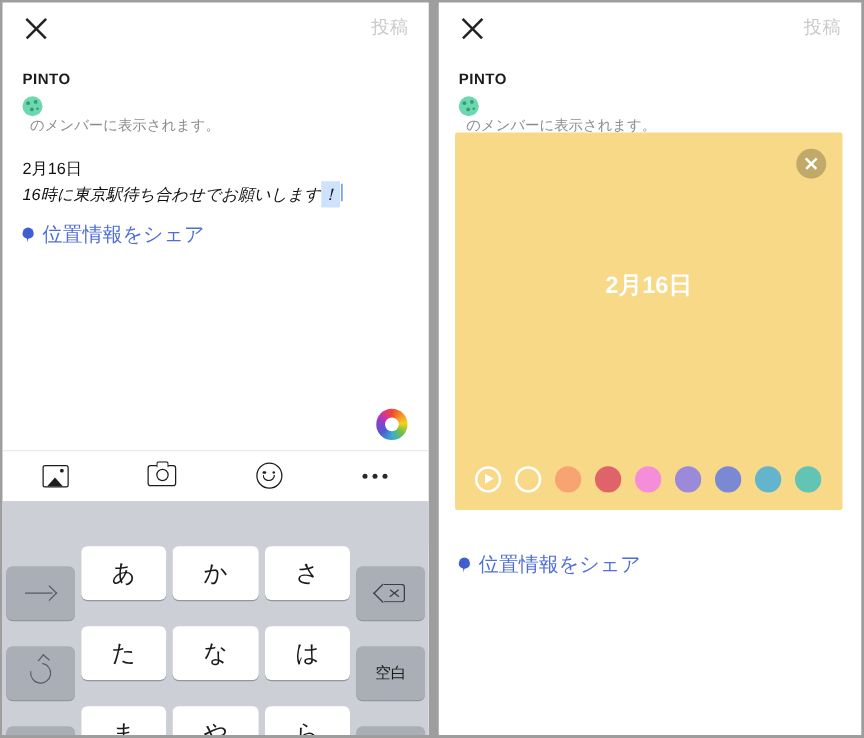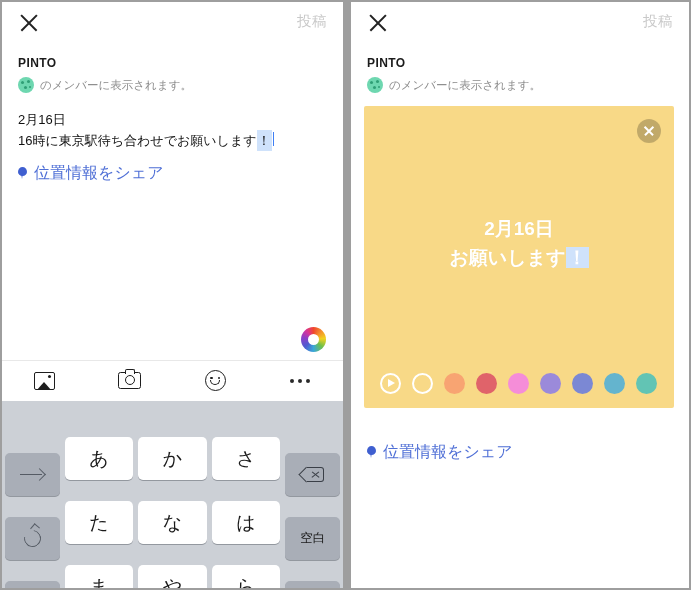--- a/index.html
+++ b/index.html
@@ -59,22 +59,22 @@
   
   .group-block { padding: 14px 16px 0 16px; }
   .group-name {
     font-size: 12px;
     font-weight: bold;
     color: #1b1b1b;
     letter-spacing: .4px;
   }
   .group-sub {
     display: flex;
-    align-items: center;
     margin-top: 7px;
+    flex-direction: column;
   }
   .avatar {
     width: 16px; height: 16px;
     border-radius: 50%;
     background: #6ed7b0;
     position: relative;
     flex: 0 0 auto;
     overflow: hidden;
   }
   .avatar .dot {
@@ -92,21 +92,21 @@
     margin-left: 6px;
   }
 
   
   .composer {
     padding: 16px 16px 0 16px;
     font-size: 13px;
     color: #111;
     line-height: 1.62;
   }
-  .composer .line2 { display: flex; align-items: flex-start; }
+  .composer .line2 { display: flex; align-items: flex-start; font-style: italic; }
   .ime-mark {
     background: #cfe2fb;
     padding: 0 1px;
   }
   .caret {
     display: inline-block;
     width: 1.5px;
     height: 14px;
     background: #3e7ff5;
     margin-left: 1px;
@@ -575,21 +575,20 @@
         </div>
         <div class="group-sub-text">のメンバーに表示されます。</div>
       </div>
     </div>
 
     <div class="yellow-card">
       <div class="card-close"></div>
 
       <div class="card-text">
         <div>2月16日</div>
-        <div><span>お願いします</span><span class="hl">！</span></div>
       </div>
 
       <div class="swatch-row">
         <div class="sw-ring sw-play"></div>
         <div class="sw-ring"></div>
         <div class="sw" style="background:#f8a472"></div>
         <div class="sw" style="background:#e0636a"></div>
         <div class="sw" style="background:#f58dd8"></div>
         <div class="sw" style="background:#9b8ada"></div>
         <div class="sw" style="background:#7b88d4"></div>

